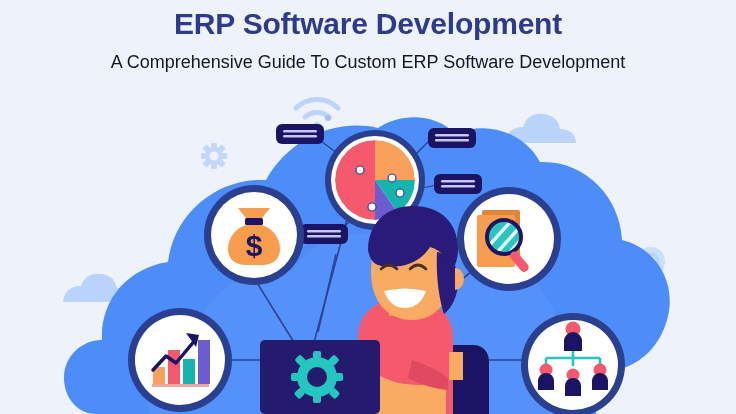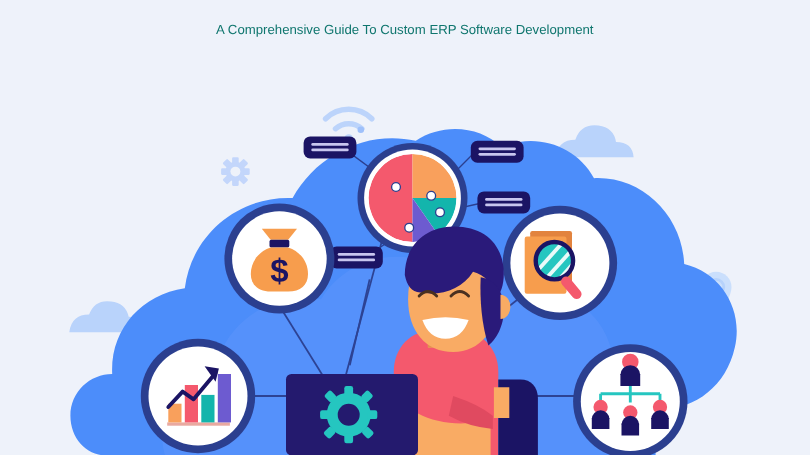--- a/index.html
+++ b/index.html
@@ -10,33 +10,34 @@
     position:relative;
   }
   #stage{position:relative;width:736px;height:414px;overflow:hidden;background:#eef2fa;}
 
   .hdr{position:absolute;left:0;top:0;width:736px;text-align:center;z-index:40;}
   .hdr-title{
     font-size:30px;font-weight:bold;color:#2e3a8c;letter-spacing:-0.2px;
     margin:0;padding-top:7px;line-height:1.12;
   }
   .hdr-sub{
-    font-size:12px;font-weight:normal;color:#0f766e;
-    margin:14px;padding-top:7px;line-height:1.15;
+    font-size:18px;font-weight:normal;color:#0f172a;
+    margin:4px;padding-top:7px;line-height:1.15;
   }
 
   .art{position:absolute;left:0;top:0;width:736px;height:414px;z-index:10;}
   svg{display:block;}
 </style>
 </head>
 <body>
 
 <div id="stage">
 
   <div class="hdr">
+    <div class="hdr-title">ERP Software Development</div>
     <div class="hdr-sub">A Comprehensive Guide To Custom ERP Software Development</div>
   </div>
 
   <svg class="art" viewBox="0 0 736 414" width="736" height="414">
     <defs>
       <clipPath id="frameClip">
           <rect x="0" y="0" width="736" height="414"></rect>
         </clipPath>
       <clipPath id="pieClip">
           <circle cx="375" cy="180" r="40"></circle>

